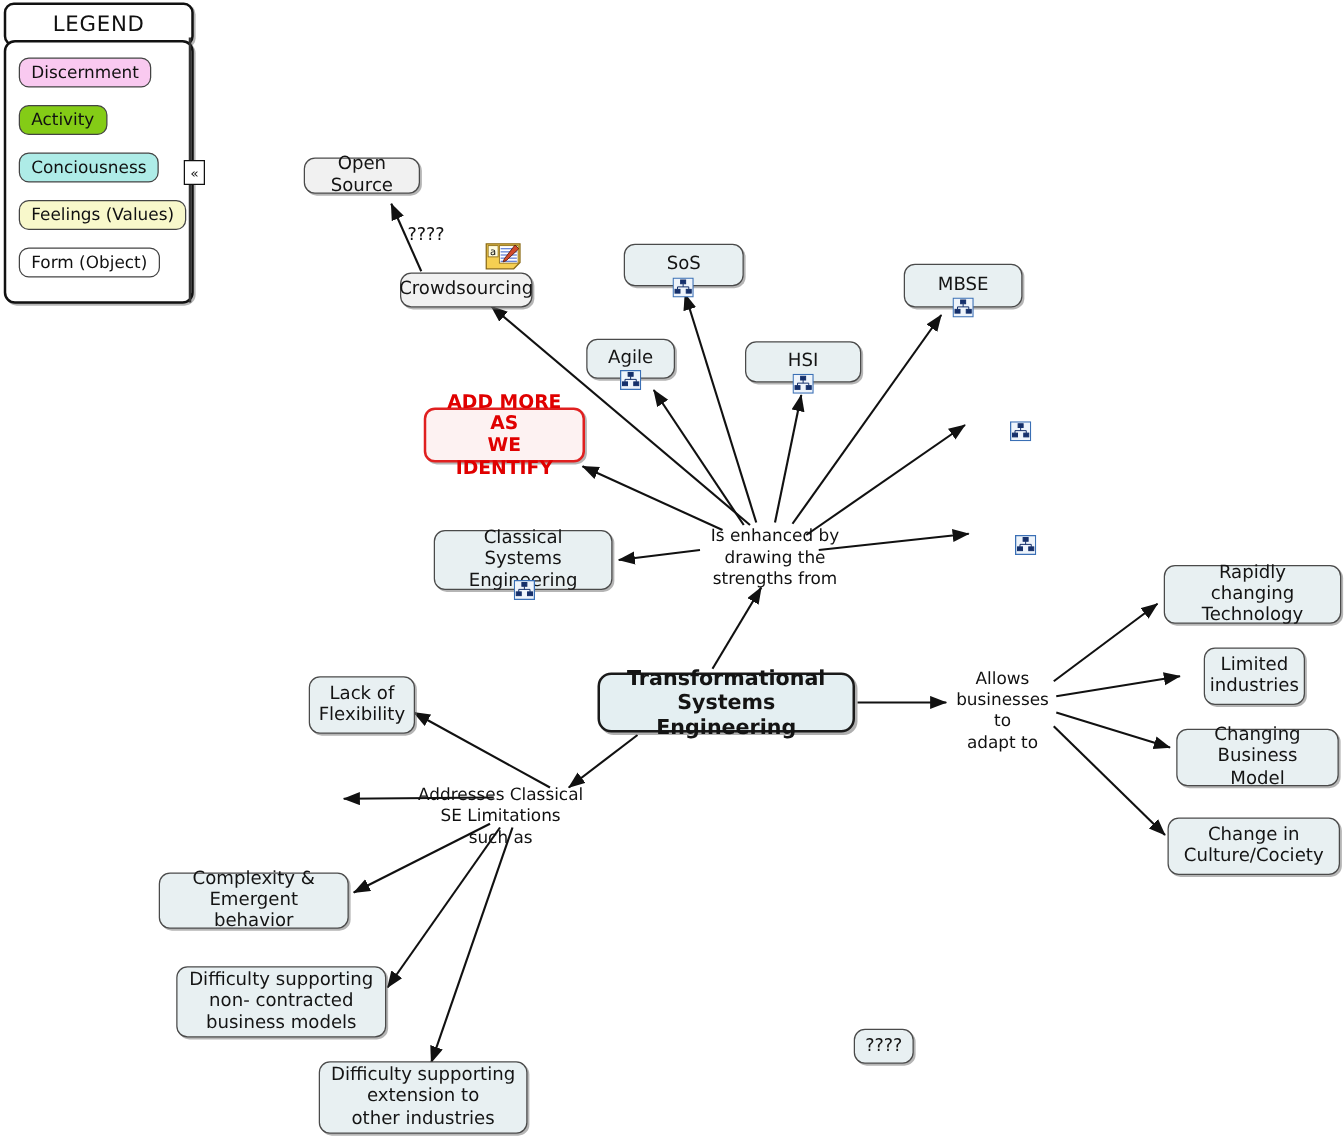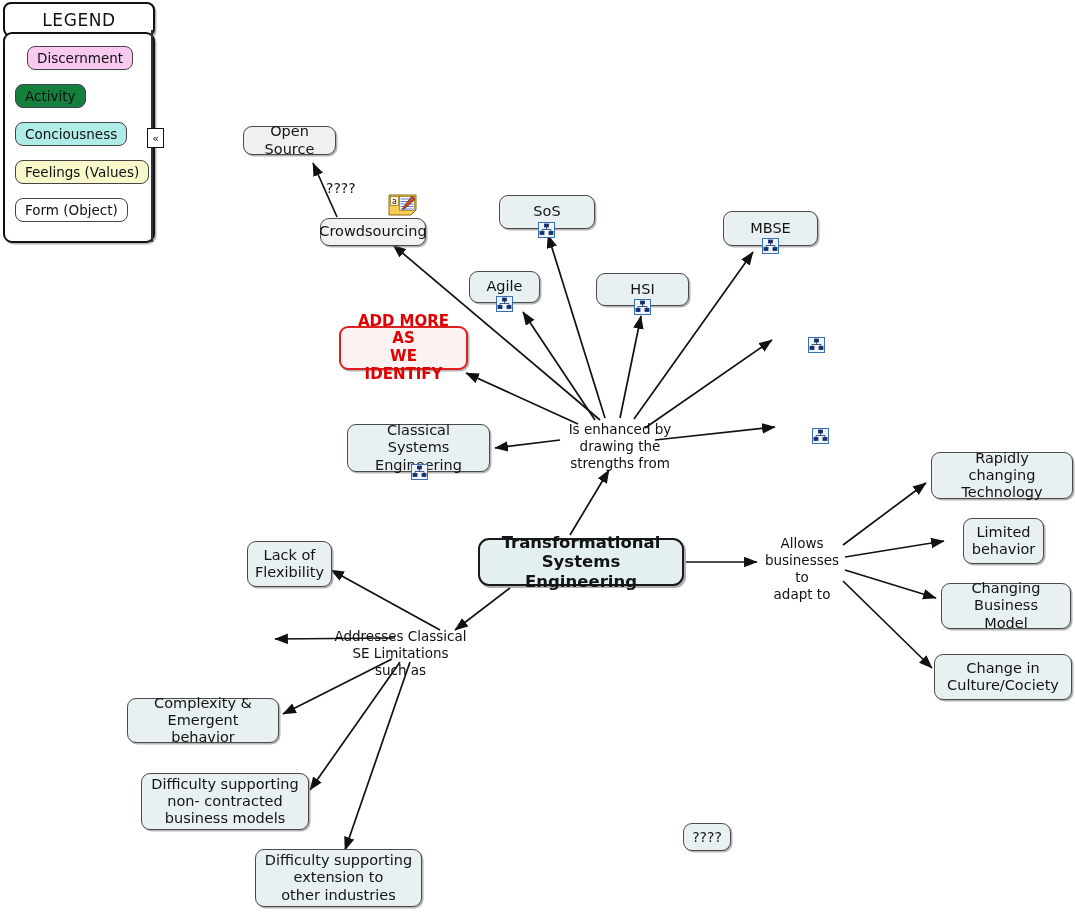--- a/index.html
+++ b/index.html
@@ -122,24 +122,24 @@
       <path d="M392,659 L283,714"></path>
       <path d="M400,662 L310,790"></path>
       <path d="M410,662 L345,850"></path>
     </g>
   </svg>
 
   <div id="legend-title">
     <span>LEGEND</span>
   </div>
   <div id="legend-box">
-    <div class="legend-item" style="top:12px;background:#f9c9f0;margin-left:12px;">
+    <div class="legend-item" style="top:12px;background:#f9c9f0;">
       <span>Discernment</span>
     </div>
-    <div class="legend-item" style="top:50px;background:#15803d;">
+    <div class="legend-item" style="top:50px;background:#84cc16;">
       <span>Activity</span>
     </div>
     <div class="legend-item" style="top:88px;background:#aeece7;">
       <span>Conciousness</span>
     </div>
     <div class="legend-item" style="top:126px;background:#f8f8cb;">
       <span>Feelings (Values)</span>
     </div>
     <div class="legend-item" style="top:164px;background:#ffffff;">
       <span>Form (Object)</span>
@@ -319,21 +319,21 @@
   <div class="linklabel" style="left:756px;top:535px;width:92px;">Allows
 businesses to
 adapt to</div>
 
   <div class="node" style="left:931px;top:452px;width:142px;height:47px;">
     <span>Rapidly changing
 Technology</span>
   </div>
   <div class="node" style="left:963px;top:518px;width:81px;height:46px;">
     <span>Limited
-behavior</span>
+industries</span>
   </div>
   <div class="node" style="left:941px;top:583px;width:130px;height:46px;">
     <span>Changing
 Business Model</span>
   </div>
   <div class="node" style="left:934px;top:654px;width:138px;height:46px;">
     <span>Change in
 Culture/Cociety</span>
   </div>
 

